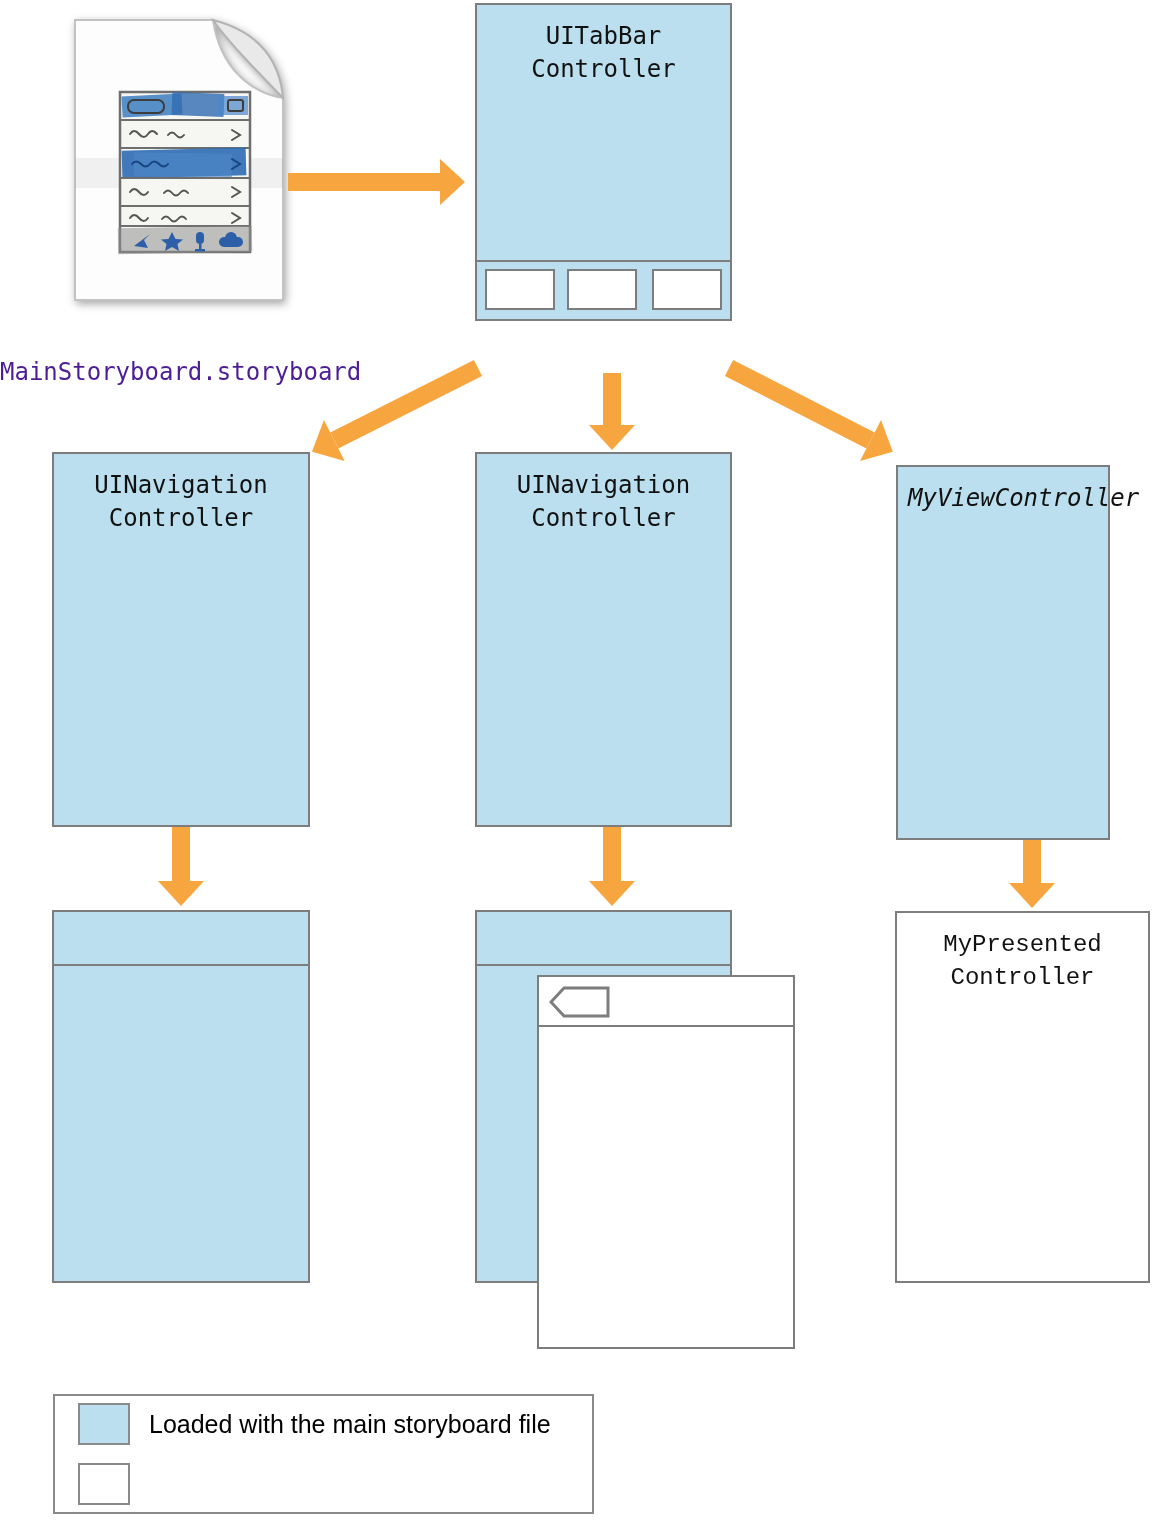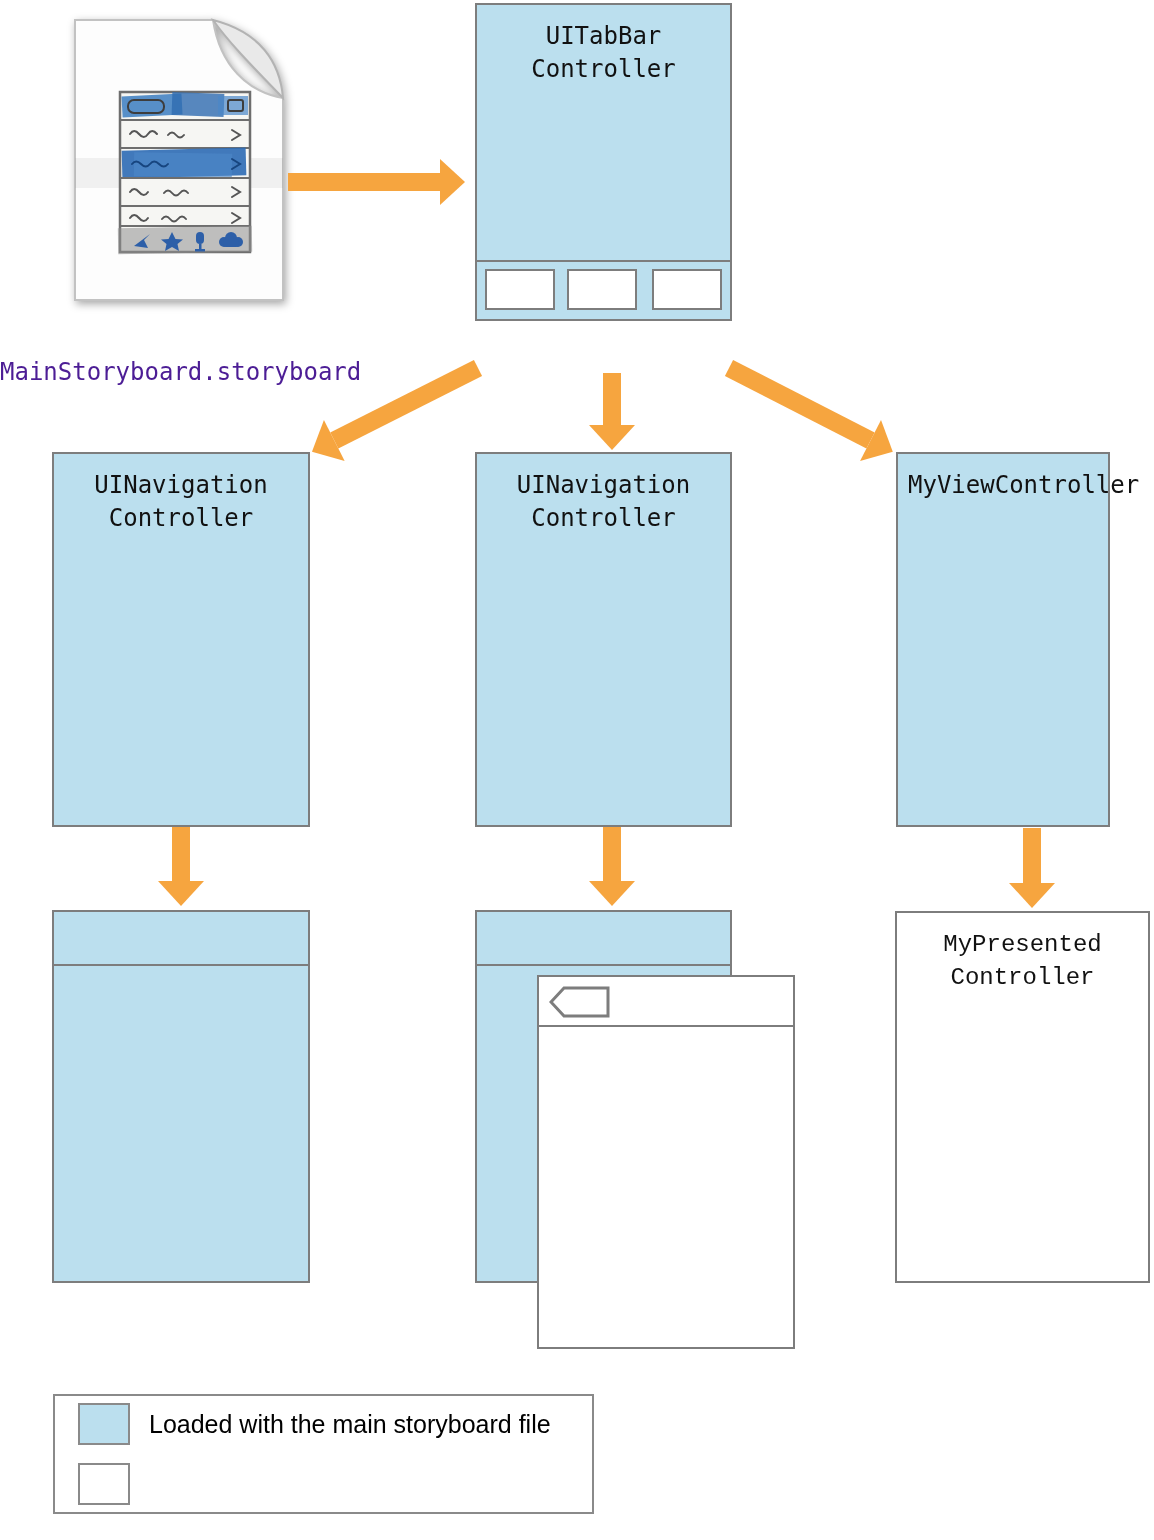--- a/index.html
+++ b/index.html
@@ -206,21 +206,21 @@
       <div class="tab-slot"></div>
     </div>
   </div>
 
   <div class="box" style="left:52px;top:452px;width:258px;height:375px;">
     <div class="box-label">UINavigation Controller</div>
   </div>
   <div class="box" style="left:475px;top:452px;width:257px;height:375px;">
     <div class="box-label">UINavigation Controller</div>
   </div>
-  <div class="box" style="left:896px;top:452px;width:214px;height:375px;">
+  <div class="box" style="left:896px;top:465px;width:214px;height:375px;font-style:italic;">
     <div class="box-label">MyViewController</div>
   </div>
 
   <div class="box" style="left:52px;top:910px;width:258px;height:373px;">
     <div class="navbar-header"></div>
   </div>
 
   <div class="box" style="left:475px;top:910px;width:257px;height:373px;">
     <div class="navbar-header"></div>
   </div>

